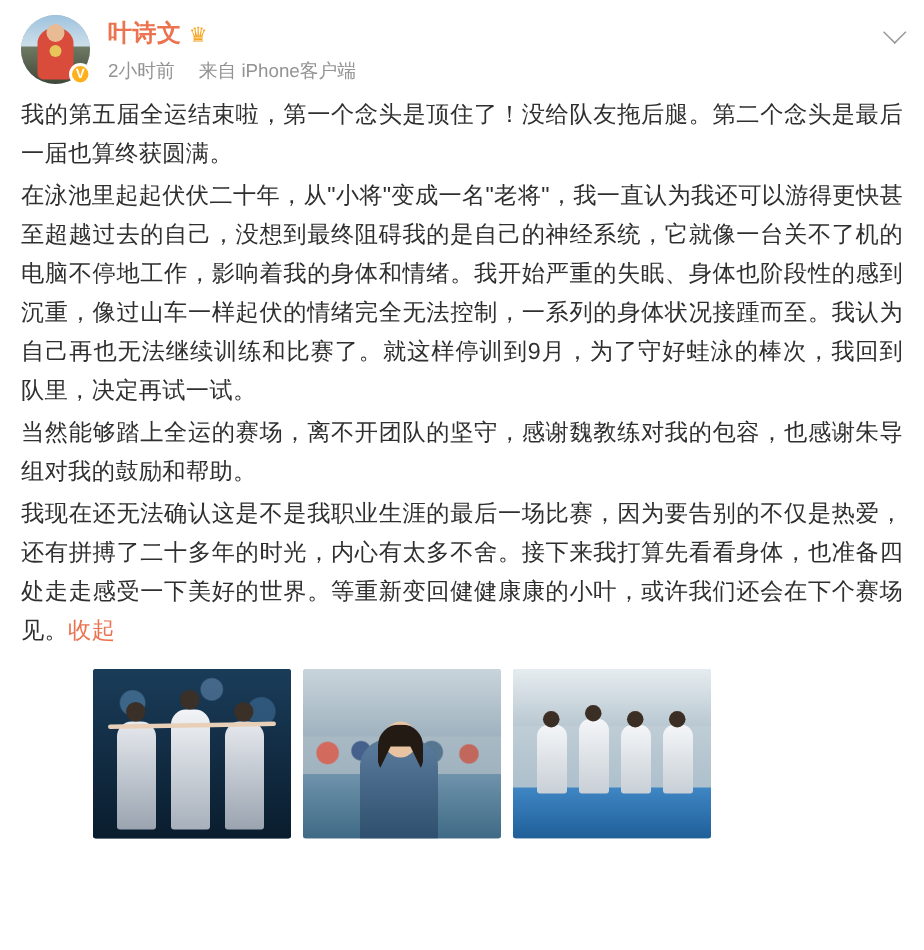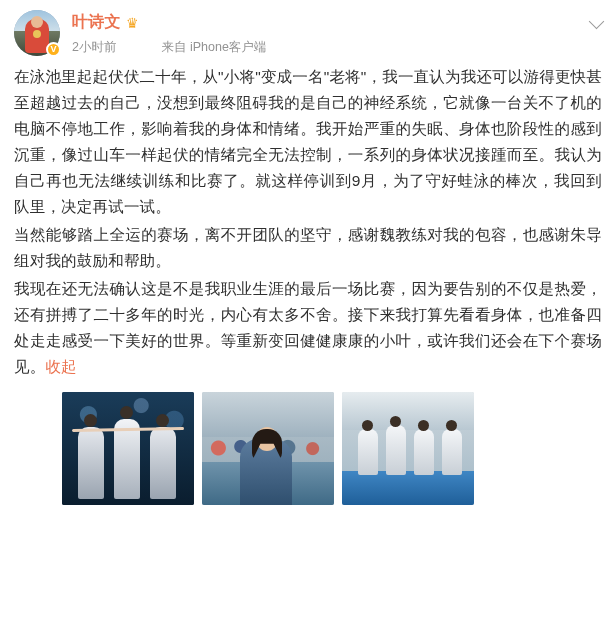--- a/index.html
+++ b/index.html
@@ -114,21 +114,21 @@
     color: #f5a623;
   }
   .meta-row {
     margin-top: 6px;
     font-size: 12.5px;
     color: #939393;
     display: flex;
     align-items: center;
     gap: 16px;
   }
-  .meta-src { color: #939393; margin-left: 29px; }
+  .meta-src { color: #939393; }
   .chevron {
     position: absolute;
     right: 14px;
     top: 16px;
     width: 11px;
     height: 11px;
     border-right: 1.6px solid #9a9a9a;
     border-bottom: 1.6px solid #9a9a9a;
     transform: rotate(45deg);
   }
@@ -297,20 +297,21 @@
       <div class="meta-row">
         <span>2小时前</span>
         <span class="meta-src">来自 iPhone客户端</span>
       </div>
     </div>
 
     <div class="chevron"></div>
   </div>
 
   <div class="body">
+    <p class="para">我的第五届全运结束啦，第一个念头是顶住了！没给队友拖后腿。第二个念头是最后一届也算终获圆满。</p>
     <p class="para">在泳池里起起伏伏二十年，从"小将"变成一名"老将"，我一直认为我还可以游得更快甚至超越过去的自己，没想到最终阻碍我的是自己的神经系统，它就像一台关不了机的电脑不停地工作，影响着我的身体和情绪。我开始严重的失眠、身体也阶段性的感到沉重，像过山车一样起伏的情绪完全无法控制，一系列的身体状况接踵而至。我认为自己再也无法继续训练和比赛了。就这样停训到9月，为了守好蛙泳的棒次，我回到队里，决定再试一试。</p>
     <p class="para">当然能够踏上全运的赛场，离不开团队的坚守，感谢魏教练对我的包容，也感谢朱导组对我的鼓励和帮助。</p>
     <p class="para"><span>我现在还无法确认这是不是我职业生涯的最后一场比赛，因为要告别的不仅是热爱，还有拼搏了二十多年的时光，内心有太多不舍。接下来我打算先看看身体，也准备四处走走感受一下美好的世界。等重新变回健健康康的小叶，或许我们还会在下个赛场见。</span><span class="collapse-link">收起</span></p>
   </div>
 
   <div class="gallery">
     <div class="thumb t1">
       <div class="crowd"></div>
       <div class="s s1"></div>
       <div class="s s2"></div>

